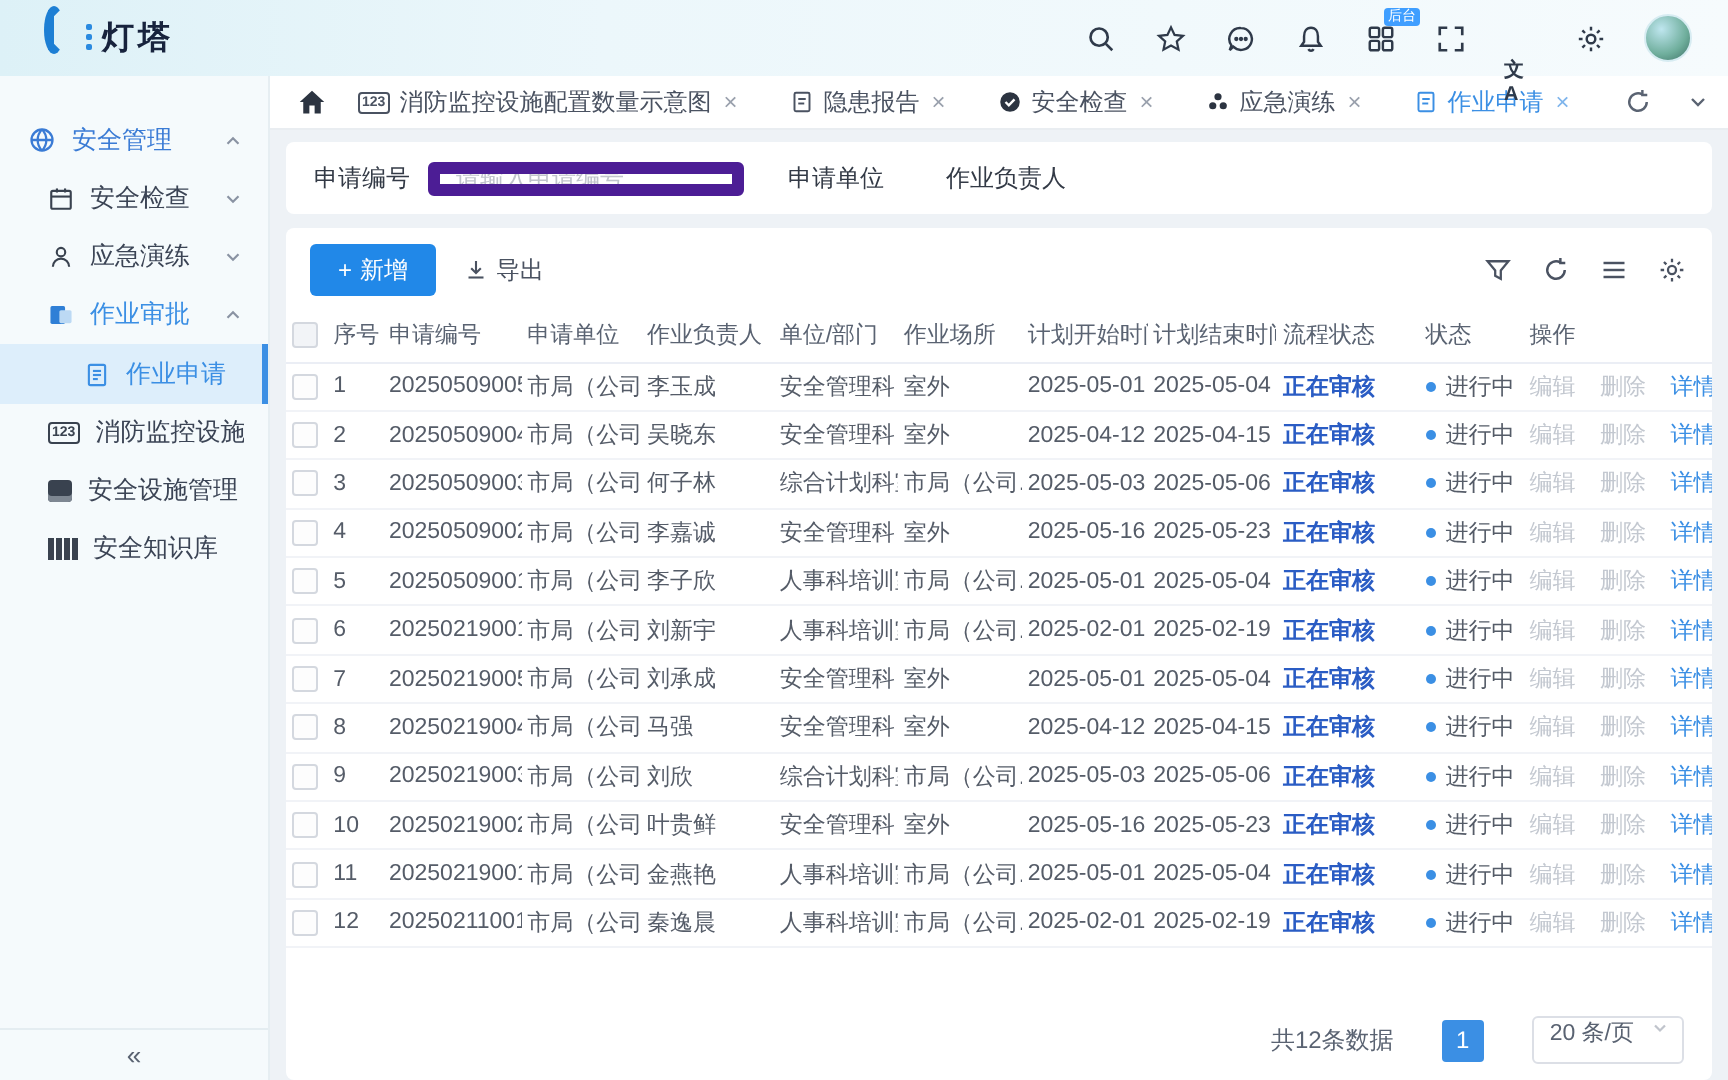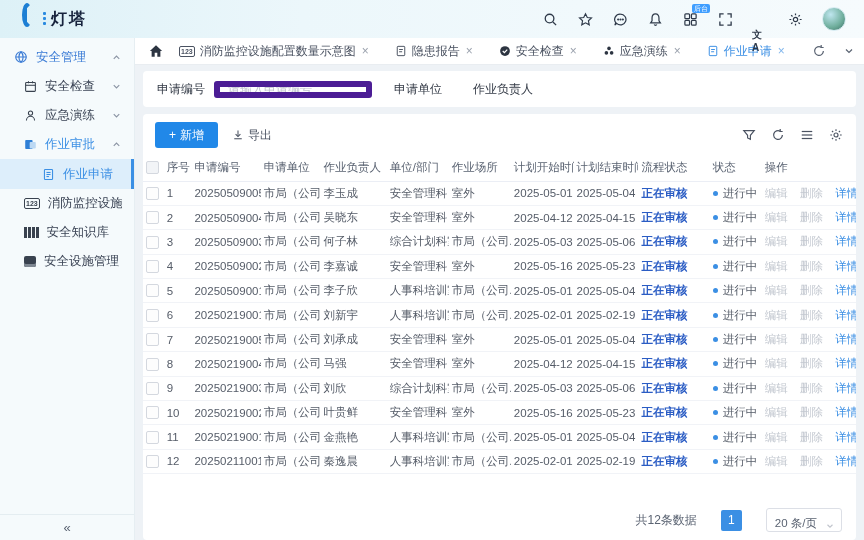--- a/index.html
+++ b/index.html
@@ -18,21 +18,21 @@
   .logo-dots i { width:3px; height:3px; background:#2a8ae0; border-radius:1px; display:block; }
   .logo-text { font-size:16px; font-weight:700; color:#17233d; letter-spacing:2px; }
   .hdr-icons { display:flex; align-items:center; gap:19px; color:#2f3a4a; }
   .icon-btn { width:16px; height:16px; display:flex; align-items:center; justify-content:center; cursor:pointer; position:relative; }
   .badge { position:absolute; top:-7px; right:-12px; background:#3f9eff; color:#fff; font-size:7px; line-height:9px; padding:0 2px; border-radius:2px; white-space:nowrap; }
   .lang { font-size:10px; font-weight:700; color:#2f3a4a; letter-spacing:0;margin-top:42px; }
   .avatar { width:24px; height:24px; border-radius:50%; background:radial-gradient(circle at 35% 30%,#bfe6ef,#6fae9c 60%,#3c6e64); border:1px solid #d7ecf2; }
 
   
   .sidebar { position:absolute; top:38px; left:0; width:135px; bottom:0; background:#f5fafc; border-right:1px solid #e6eef2; }
-  .side-group { display:flex; align-items:center; height:30px; padding:0 12px 0 14px; color:#3a7bd5; font-size:12.5px; margin-top:4px; cursor:pointer; }
+  .side-group { display:flex; align-items:center; height:30px; padding:0 12px 0 14px; color:#3a7bd5; font-size:12.5px; margin-top:17px; cursor:pointer; }
   .side-group .lbl { flex:1; margin-left:8px; }
   .side-item { display:flex; align-items:center; height:29px; padding:0 12px 0 24px; color:#3b4455; font-size:12.5px; cursor:pointer; }
   .side-item .lbl { flex:1; margin-left:8px; white-space:nowrap; overflow:hidden; }
   .side-item.blue { color:#3b8fe4; }
   .side-sub { display:flex; align-items:center; height:30px; padding:0 12px 0 42px; color:#3b8fe4; font-size:12.5px; background:#ddeefb; border-right:3px solid #3b8fe4; cursor:pointer; }
   .side-sub .lbl { margin-left:8px; }
   .chev { color:#8a93a3; }
   .side-foot { position:absolute; bottom:0; left:0; width:134px; height:26px; border-top:1px solid #e4edf1; display:flex; align-items:center; justify-content:center; color:#5a6372; font-size:13px; cursor:pointer; }
   .num-ic { font-size:7px; font-weight:700; border:1px solid currentColor; border-radius:2px; padding:0 1px; line-height:9px; letter-spacing:0; }
   .sq-ic { width:12px; height:11px; background:#39424f; border-radius:2px; box-shadow:inset 0 -3px 0 #7e8792; }
@@ -72,21 +72,21 @@
   table.grid td { height:24.4px; border-bottom:1px solid #f1f3f7; padding:0 3px; white-space:nowrap; overflow:hidden; }
   .cb { width:13px; height:13px; border:1px solid #d4d8df; border-radius:2px; background:#fdfdfd; display:inline-block; vertical-align:middle; cursor:pointer; }
   td.flow { color:#2a5cc4; font-weight:700; }
   .dot { width:5px; height:5px; background:#3b8fe4; border-radius:50%; display:inline-block; margin-right:5px; vertical-align:1px; }
   .ops a { text-decoration:none; margin-right:9px; cursor:pointer; }
   .op-dis { color:#c3c8d0; }
   .op-link { color:#3b8fe4; }
 
   .pager { position:absolute; right:14px; bottom:8px; display:flex; align-items:center; gap:24px; color:#5a6372; }
   .page-box { width:21px; height:21px; background:#3b8fe4; color:#fff; border-radius:2px; display:flex; align-items:center; justify-content:center; cursor:pointer; }
-  .size-select { height:24px; border:1px solid #dcdfe6; border-radius:3px; padding:0 6px 0 8px; display:flex; align-items:flex-end; gap:8px; color:#5a6372; font-size:11.5px; cursor:pointer; }
+  .size-select { height:24px; border:1px solid #dcdfe6; border-radius:3px; padding:0 6px 0 8px; display:flex; align-items:flex-start; gap:8px; color:#5a6372; font-size:11.5px; cursor:pointer; }
 </style>
 </head>
 <body>
 
 <div class="hdr">
   <div class="logo">
     <span class="logo-mark">
       <span class="logo-c"></span>
       <span class="logo-dots">
           <i></i>
@@ -203,32 +203,32 @@
       </svg>
     <span class="lbl">作业申请</span>
   </div>
 
   <div class="side-item">
     <span class="num-ic" style="color:#39424f">123</span>
     <span class="lbl">消防监控设施配置...</span>
   </div>
 
   <div class="side-item">
+    <span class="sq-ic"></span>
+    <span class="lbl">安全设施管理</span>
+  </div>
+
+  <div class="side-item">
     <span class="bars-ic">
         <i></i>
         <i></i>
         <i></i>
         <i></i>
       </span>
     <span class="lbl">安全知识库</span>
-  </div>
-
-  <div class="side-item">
-    <span class="sq-ic"></span>
-    <span class="lbl">安全设施管理</span>
   </div>
 
   <div class="side-foot">
     <span>«</span>
   </div>
 </div>
 
 <div class="tabbar">
   <span class="home-ic">
     <svg width="14" height="14" viewBox="0 0 16 16" fill="currentColor">

